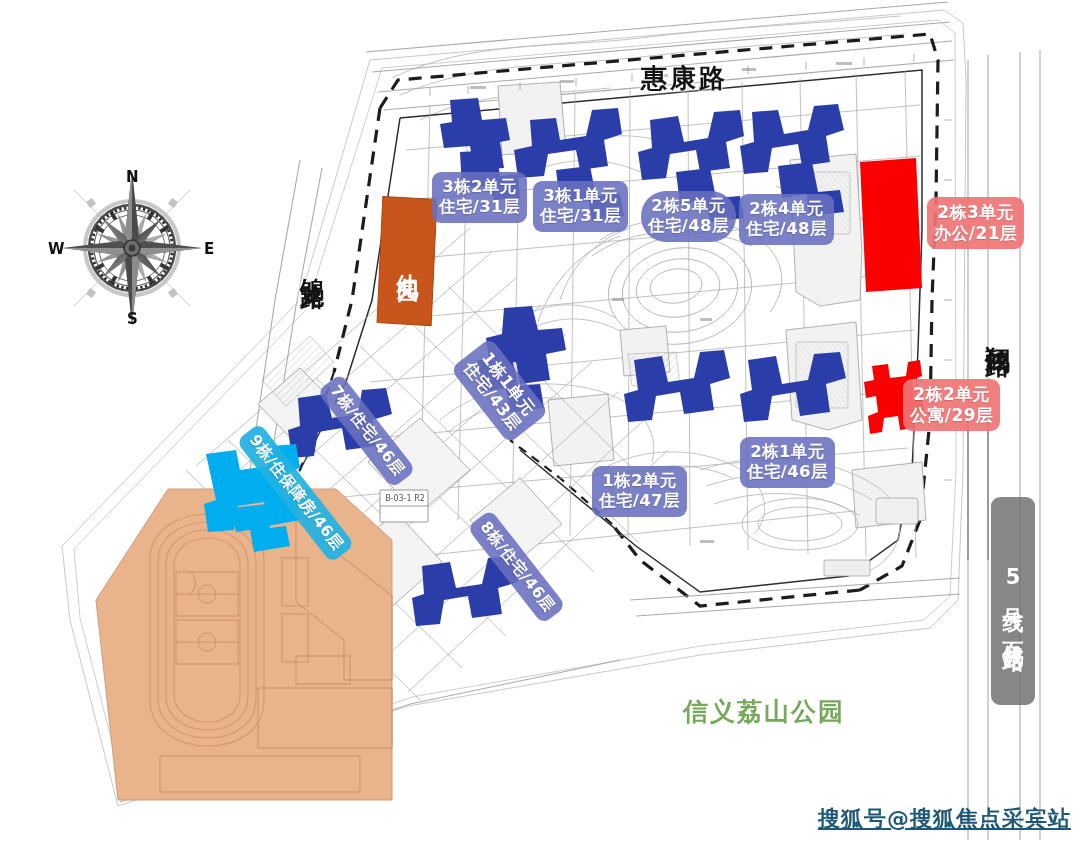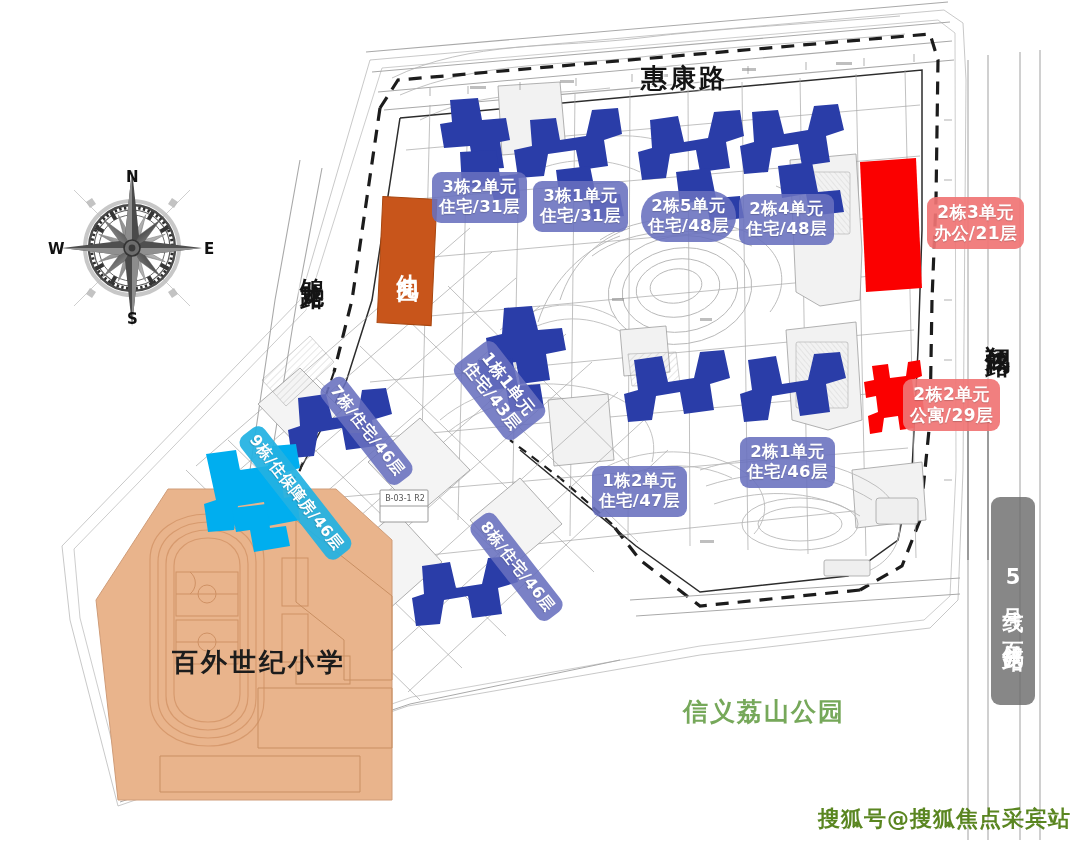--- a/index.html
+++ b/index.html
@@ -63,22 +63,23 @@
     transform:rotate(-1deg);
   }
 
   
   #compass{position:absolute;left:62px;top:160px;width:140px;height:170px;}
   .cdir{position:absolute;color:#111;font-weight:bold;font-size:15px;}
 
   
   #watermark{
     position:absolute;left:818px;top:804px;
-    color:#4d7c0f;font-size:22px;font-weight:bold;letter-spacing:1px;
+    color:#0c4a6e;font-size:22px;font-weight:bold;letter-spacing:1px;
     opacity:.92;
+    text-decoration:underline;
   }
 </style>
 </head>
 <body>
 
 <div id="stage">
 
   <svg id="basemap" viewBox="0 0 1079 847" xmlns="http://www.w3.org/2000/svg">
     <defs>
       <pattern id="hatch" width="5" height="5" patternUnits="userSpaceOnUse" patternTransform="rotate(45)">
@@ -445,21 +446,20 @@
     <span class="cdir" style="left:142px;top:80px;">E</span>
   </div>
 
   <div class="roadname" style="left:641px;top:18px;font-size:26px;letter-spacing:3px;">惠康路</div>
   <div class="roadname vert" style="left:296px;top:216px;font-size:24px;">锦龙路</div>
   <div class="roadname vert" style="left:981px;top:282px;font-size:25px;">翔鸽路</div>
 
   <div id="metro">5号线 百鸽笼站</div>
 
   <div id="parkname">信义荔山公园</div>
-  <div id="schoolname">百外世纪小学</div>
   <div id="kinderlabel">幼儿园</div>
 
   <div class="chip chip-blue" style="left:432px;top:172px;">
     <span class="l1">3栋2单元</span>
     <span class="l2">住宅/31层</span>
   </div>
   <div class="chip chip-blue" style="left:533px;top:181px;">
     <span class="l1">3栋1单元</span>
     <span class="l2">住宅/31层</span>
   </div>

